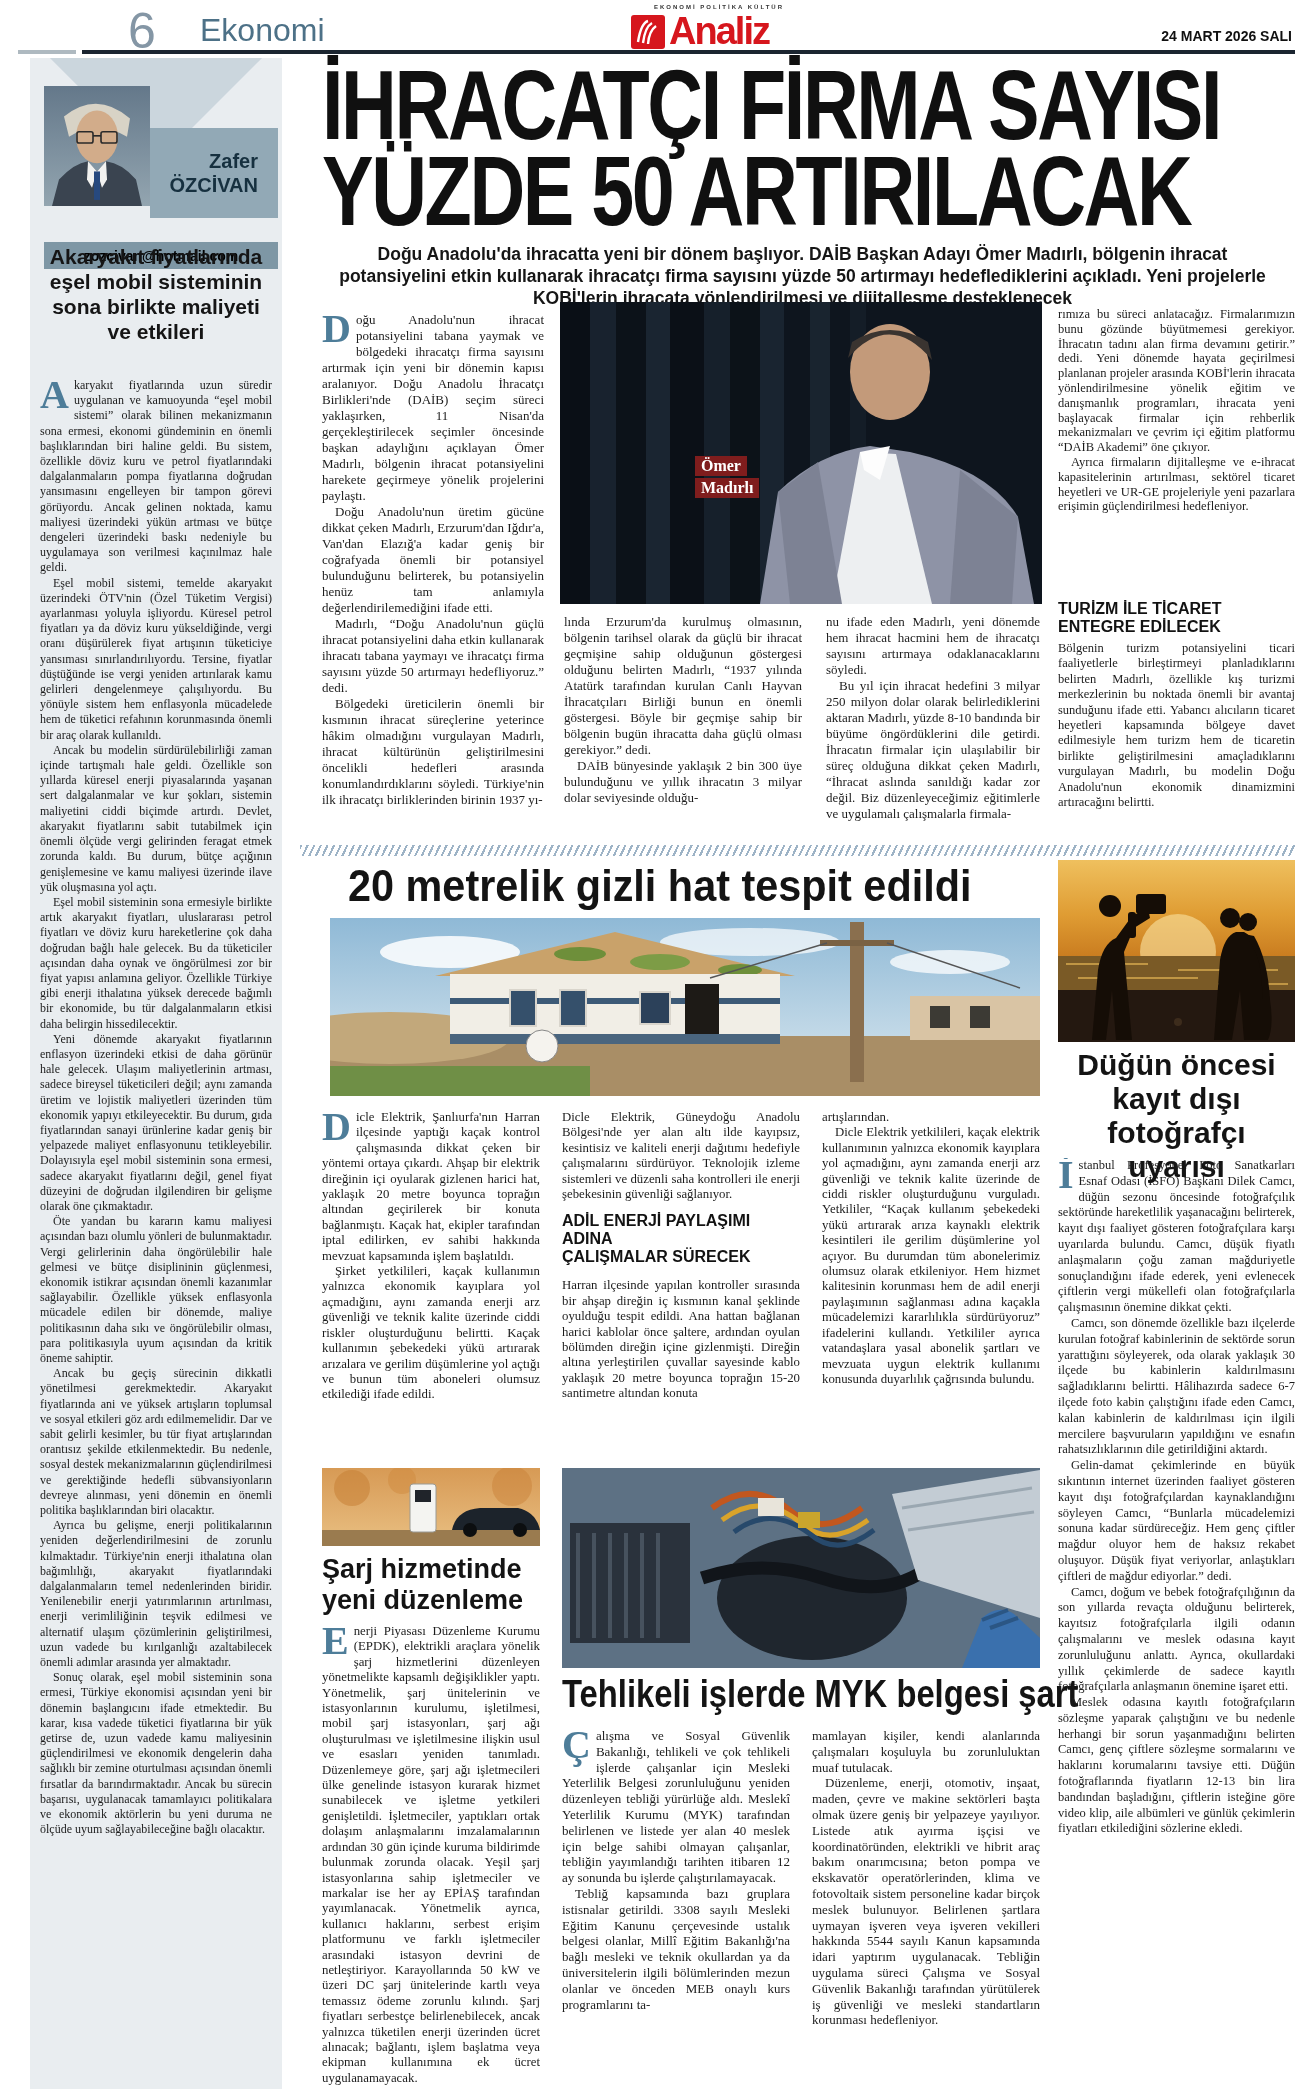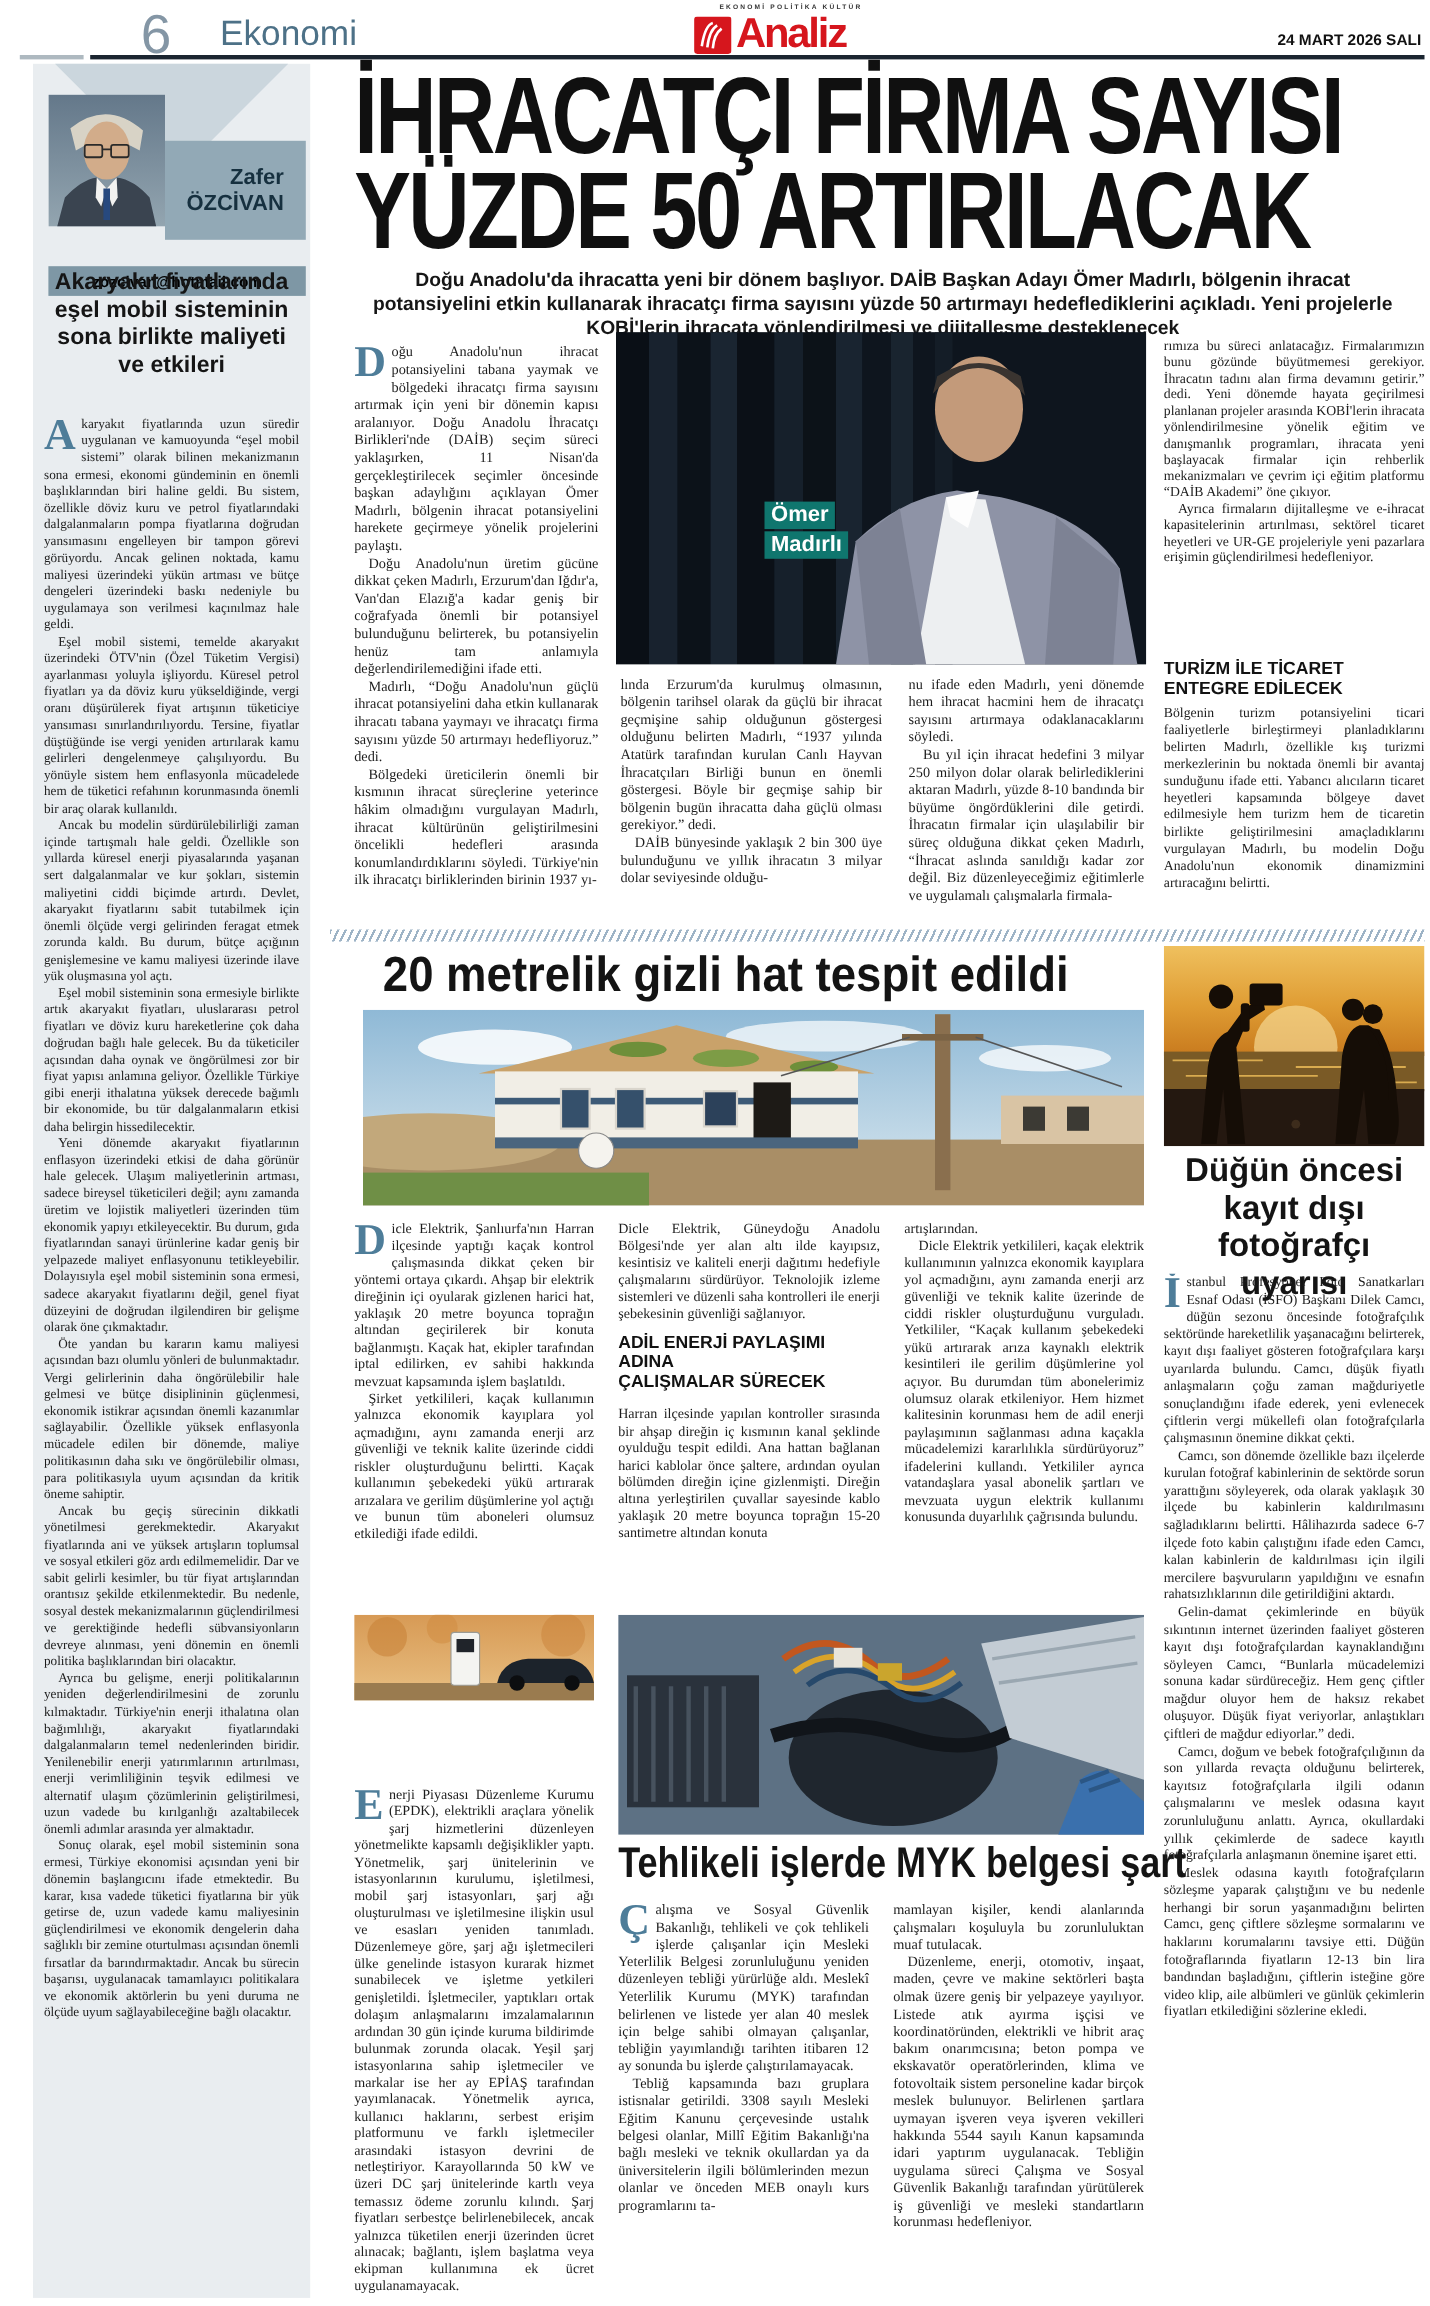--- a/index.html
+++ b/index.html
@@ -46,22 +46,22 @@
   .lead-headline{position:absolute;left:322px;top:62px;width:975px;}
   .hl-line{display:block;font-family:"Liberation Sans",sans-serif;font-weight:bold;font-size:99px;
       line-height:86px;color:#101010;letter-spacing:-3px;white-space:nowrap;
       transform:scaleX(0.78);transform-origin:0 50%;}
   .lead-subhead{position:absolute;left:330px;top:243px;width:945px;text-align:center;
       font-family:"Liberation Sans",sans-serif;font-weight:bold;font-size:17.5px;line-height:22px;color:#161616;}
   .body{overflow:hidden;text-align:justify;font-size:13px;line-height:16px;}
   .lead-col1{position:absolute;left:322px;top:312px;width:222px;height:526px;}
   .lead-photo{position:absolute;left:560px;top:302px;width:482px;height:302px;}
   .photo-caption{position:absolute;left:28%;top:51%;display:flex;flex-direction:column;gap:2px;}
-  .photo-caption span{background:#0f766e;color:#fff;font-family:Liberation Sans, sans-serif;
-      font-weight:bold;font-size:20px;padding:1px 6px;width:max-content;}
+  .photo-caption span{background:#7f1d1d;color:#fff;font-family:Liberation Serif, serif;
+      font-weight:bold;font-size:16px;padding:1px 6px;width:max-content;}
   .lead-col2{position:absolute;left:564px;top:614px;width:238px;height:224px;}
   .lead-col3{position:absolute;left:826px;top:614px;width:214px;height:224px;}
   .lead-col4{position:absolute;left:1058px;top:307px;width:237px;height:289px;font-size:12.5px;line-height:14.8px;}
   .sub-bold{font-family:"Liberation Sans",sans-serif;font-weight:bold;font-size:16px;
       line-height:18px;color:#121212;}
   .turizm-head{position:absolute;left:1058px;top:600px;width:237px;}
   .turizm-body{position:absolute;left:1058px;top:641px;width:237px;height:196px;font-size:12.5px;line-height:15.4px;}
   
   .hatch{position:absolute;left:300px;top:845px;width:995px;height:11px;
       background:repeating-linear-gradient(115deg,#9db3c6 0 2px,#ffffff 2px 6px);}
@@ -291,20 +291,21 @@
     <circle cx="30" cy="20" r="18" fill="#c77f35" opacity="0.55"></circle>
     <circle cx="80" cy="12" r="14" fill="#cf8a3e" opacity="0.5"></circle>
     <circle cx="190" cy="18" r="20" fill="#c77f35" opacity="0.45"></circle>
     <rect y="62" width="218" height="16" fill="#9a7b4f"></rect>
     <rect x="88" y="16" width="26" height="48" rx="3" fill="#f4f4f1" stroke="#9a9a94" stroke-width="1"></rect>
     <rect x="93" y="22" width="16" height="12" fill="#20242a"></rect>
     <path d="M130 62 Q134 42 158 40 L196 40 Q214 44 218 62 Z" fill="#1c232b"></path>
     <circle cx="148" cy="62" r="7" fill="#0c0e10"></circle>
       <circle cx="198" cy="62" r="7" fill="#0c0e10"></circle>
   </svg>
+  <div class="charging-headline" data-name="charging-headline">Şarj hizmetinde yeni düzenleme</div>
   <div class="body dropcap charging-body" data-name="charging-body">
       <p>Enerji Piyasası Düzenleme Kurumu (EPDK), elektrikli araçlara yönelik şarj hizmetlerini düzenleyen yönetmelikte kapsamlı değişiklikler yaptı. Yönetmelik, şarj ünitelerinin ve istasyonlarının kurulumu, işletilmesi, mobil şarj istasyonları, şarj ağı oluşturulması ve işletilmesine ilişkin usul ve esasları yeniden tanımladı. Düzenlemeye göre, şarj ağı işletmecileri ülke genelinde istasyon kurarak hizmet sunabilecek ve işletme yetkileri genişletildi. İşletmeciler, yaptıkları ortak dolaşım anlaşmalarını imzalamalarının ardından 30 gün içinde kuruma bildirimde bulunmak zorunda olacak. Yeşil şarj istasyonlarına sahip işletmeciler ve markalar ise her ay EPİAŞ tarafından yayımlanacak. Yönetmelik ayrıca, kullanıcı haklarını, serbest erişim platformunu ve farklı işletmeciler arasındaki istasyon devrini de netleştiriyor. Karayollarında 50 kW ve üzeri DC şarj ünitelerinde kartlı veya temassız ödeme zorunlu kılındı. Şarj fiyatları serbestçe belirlenebilecek, ancak yalnızca tüketilen enerji üzerinden ücret alınacak; bağlantı, işlem başlatma veya ekipman kullanımına ek ücret uygulanamayacak.</p>
     </div>
 
   <svg class="engine-photo" data-name="myk-photo" viewBox="0 0 478 200" preserveAspectRatio="none">
     <rect width="478" height="200" fill="#5d7184"></rect>
     <rect x="8" y="55" width="120" height="120" fill="#2a323c"></rect>
     <g stroke="#47525e" stroke-width="4">
       <line x1="16" y1="65" x2="16" y2="170"></line>
         <line x1="32" y1="65" x2="32" y2="170"></line>

